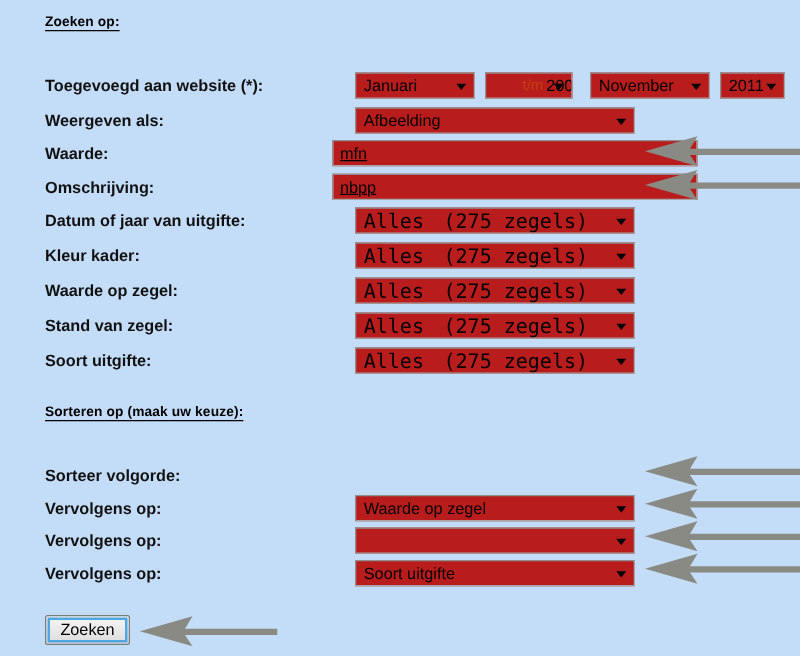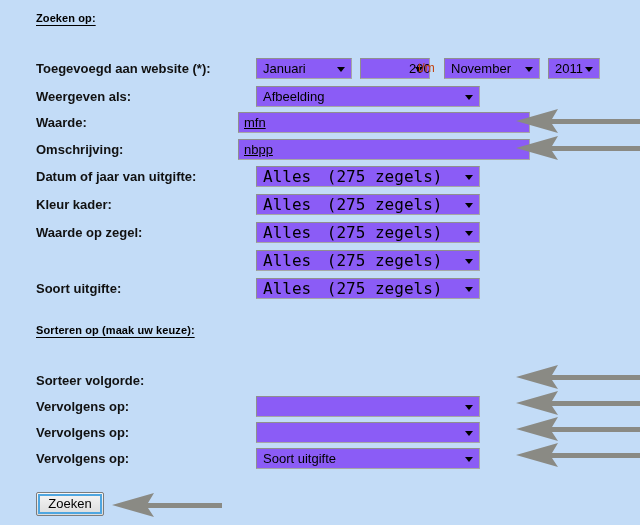--- a/index.html
+++ b/index.html
@@ -52,29 +52,30 @@
     font-weight: bold;
     color: #111;
     white-space: nowrap;
   }
 
   
   .field {
     position: absolute;
     box-sizing: border-box;
     height: 21px;
-    background: #8b5cf6;
+    background: #b91c1c;
     border: 1px solid #a6a6a6;
     border-top-color: #8f8f8f;
     border-left-color: #8f8f8f;
     font-size: 13px;
     color: #000;
     line-height: 19px;
     white-space: nowrap;
     overflow: hidden;
+    margin-left: 28px;
   }
   .text-input {
     left: 238px;
     width: 292px;
     padding-left: 5px;
     text-decoration: underline;
   }
   .select {
     left: 256px;
     width: 224px;
@@ -213,20 +214,21 @@
   <div class="form-row" style="top:222px;">
     <div class="row-label">Waarde op zegel:</div>
     <div class="field select mono">
       <span class="opt-label">Alles</span>
       <span class="opt-count">(275 zegels)</span>
       <span class="caret"></span>
     </div>
   </div>
 
   <div class="form-row" style="top:250px;">
+    <div class="row-label">Stand van zegel:</div>
     <div class="field select mono">
       <span class="opt-label">Alles</span>
       <span class="opt-count">(275 zegels)</span>
       <span class="caret"></span>
     </div>
   </div>
 
   <div class="form-row" style="top:278px;">
     <div class="row-label">Soort uitgifte:</div>
     <div class="field select mono">
@@ -238,20 +240,21 @@
 
   <div class="section-heading" id="heading-sorteren">Sorteren op (maak uw keuze):</div>
 
   <div class="form-row" style="top:370px;">
     <div class="row-label">Sorteer volgorde:</div>
   </div>
 
   <div class="form-row" style="top:396px;">
     <div class="row-label">Vervolgens op:</div>
     <div class="field select">
+      <span>Waarde op zegel</span>
       <span class="caret"></span>
     </div>
   </div>
 
   <div class="form-row" style="top:422px;">
     <div class="row-label">Vervolgens op:</div>
     <div class="field select">
       <span class="caret"></span>
     </div>
   </div>

